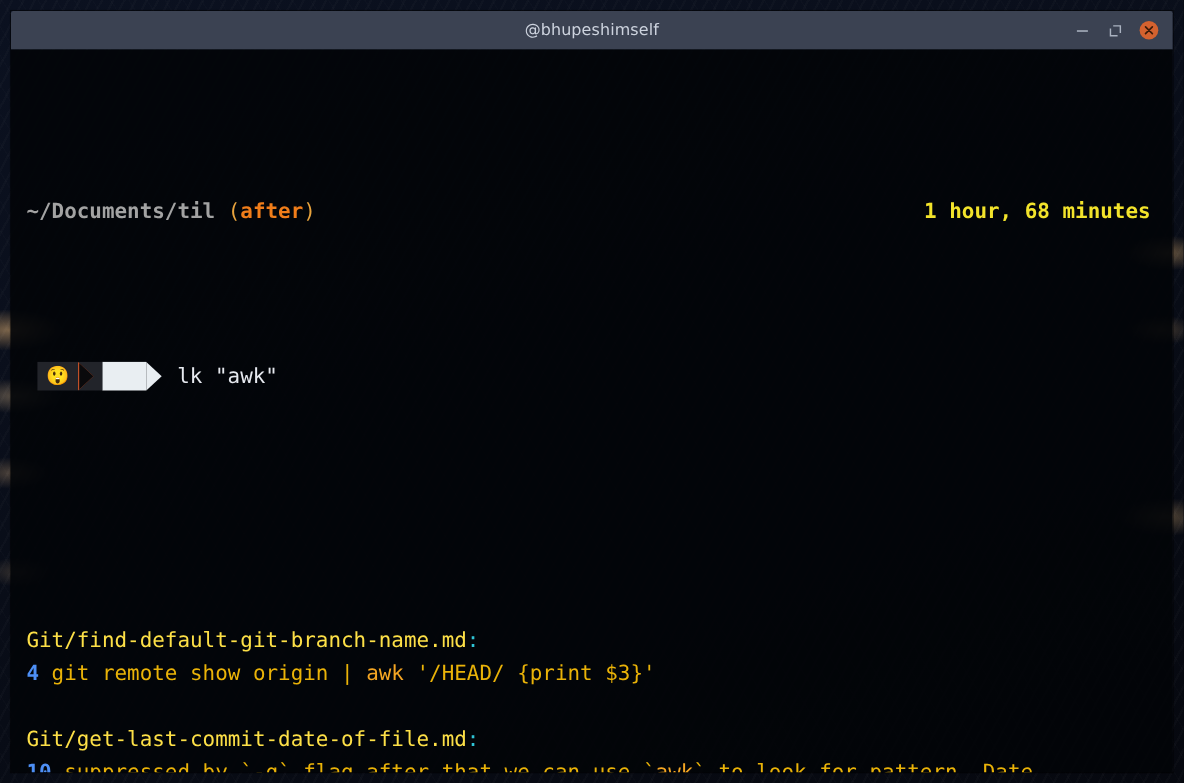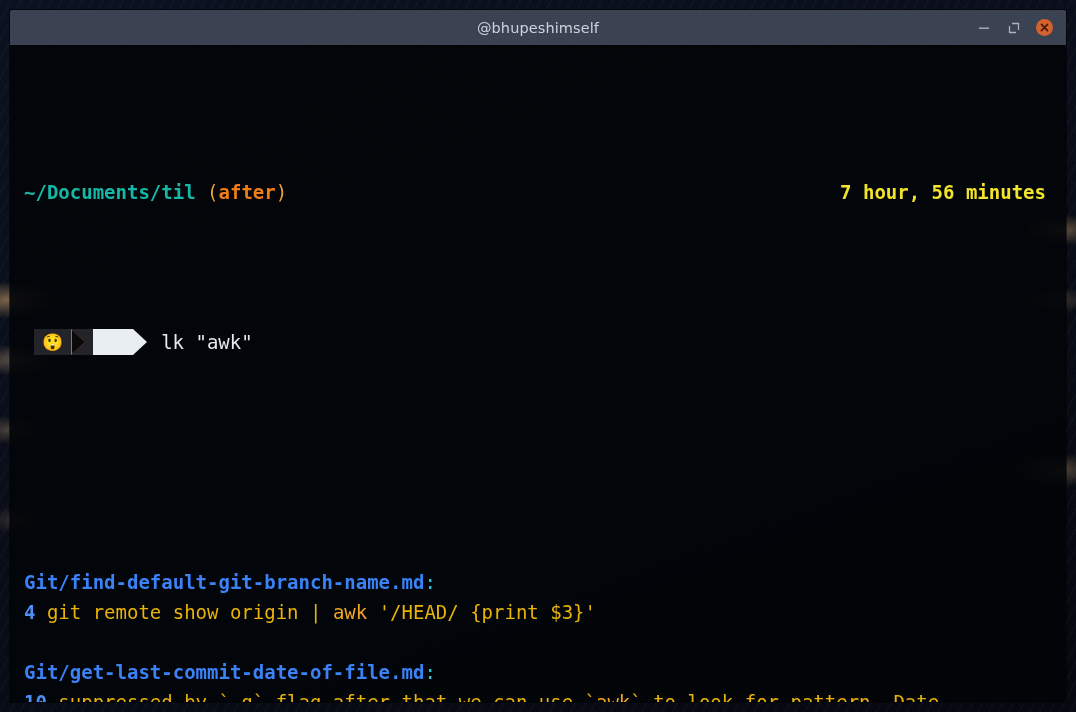--- a/index.html
+++ b/index.html
@@ -111,25 +111,25 @@
     padding: 0 6px 0 14px;
     font-size: 19px;
     line-height: 30px;
     color: #e3e6ec;
     white-space: pre;
   }
 
   .row { position: relative; height: 30px; }
 
   
-  .c-path   { color: #14b8a6; font-weight: bold; }
+  .c-path   { color: #a3a3a3; font-weight: bold; }
   .c-paren  { color: #e8a33d; }
   .c-branch { color: #f07d1a; font-weight: bold; }
   .c-timer  { color: #f2e32b; font-weight: bold; }
-  .c-file   { color: #3b82f6; font-weight: bold; }
+  .c-file   { color: #fde047; font-weight: normal; }
   .c-colon  { color: #2fc4d6; }
   .c-lineno { color: #4d8ff5; font-weight: bold; }
   .c-match  { color: #f5a623; font-weight: normal; }
   .c-text   { color: #eab308; }
 
   .timer {
     position: absolute;
     right: 14px;
     top: 0;
   }
@@ -227,21 +227,21 @@
           <path d="M2.4 2.4 L8.6 8.6 M8.6 2.4 L2.4 8.6" stroke="currentColor" stroke-width="1.5" stroke-linecap="round"></path>
         </svg>
       </div>
     </div>
   </div>
 
   <div class="term">
     <div class="term-inner">
 
       
-      <div class="row"><span class="c-path">~/Documents/til</span><span> </span><span class="c-paren">(</span><span class="c-branch">after</span><span class="c-paren">)</span><span class="timer c-timer">7 hour, 56 minutes</span></div>
+      <div class="row"><span class="c-path">~/Documents/til</span><span> </span><span class="c-paren">(</span><span class="c-branch">after</span><span class="c-paren">)</span><span class="timer c-timer">1 hour, 68 minutes</span></div>
 
       
       <div class="prompt-row">
         <div class="pl">
           <div class="pl-seg dark"><span class="emoji">😲</span></div>
           <div class="pl-arrow-black"></div>
           <div class="pl-seg light"></div>
           <div class="pl-tip"></div>
         </div>
         <span class="cmd">lk "awk"</span>

